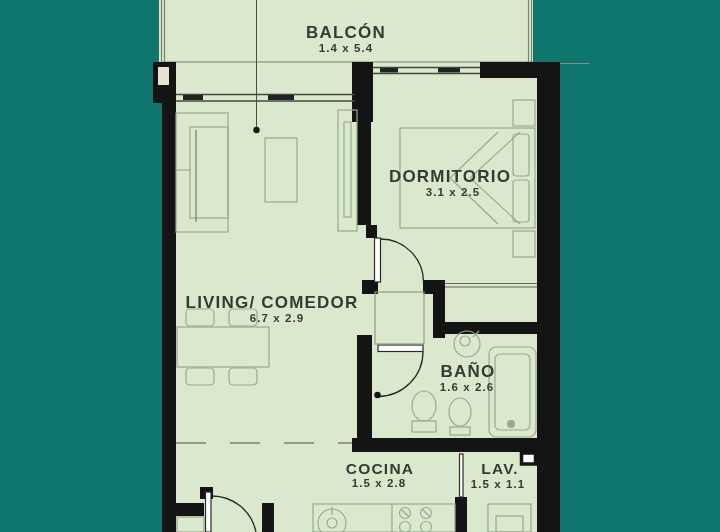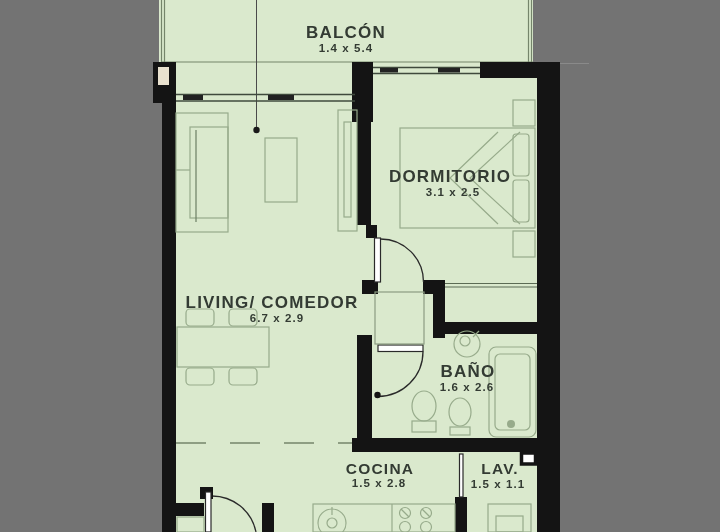--- a/index.html
+++ b/index.html
@@ -1,16 +1,16 @@
 <!DOCTYPE html>
 <html><head>
 <meta charset="utf-8">
 <style>
   html,body{margin:0;padding:0;background:#ffffff;}
-  #stage{position:relative;width:720px;height:532px;background:#737373;overflow:hidden;
+  #stage{position:relative;width:720px;height:532px;background:#0f766e;overflow:hidden;
          font-family:"Liberation Sans",sans-serif;}
   svg{position:absolute;left:0;top:0;}
   text{font-family:"Liberation Sans",sans-serif;fill:#333b33;}
   .room-title{font-size:17px;font-weight:700;letter-spacing:1.2px;}
   .room-title-sm{font-size:15.5px;font-weight:700;letter-spacing:1.2px;}
   .room-dims{font-size:11.5px;font-weight:600;letter-spacing:1.1px;}
   .furn{stroke:#97ab8b;fill:none;stroke-width:1.2;}
   .furn-dark{stroke:#6c7f63;fill:none;stroke-width:1.2;}
   .doorleaf{fill:#ffffff;stroke:#2a2a2a;stroke-width:1.2;}
   .doorarc{fill:none;stroke:#2a2a2a;stroke-width:1.3;}

